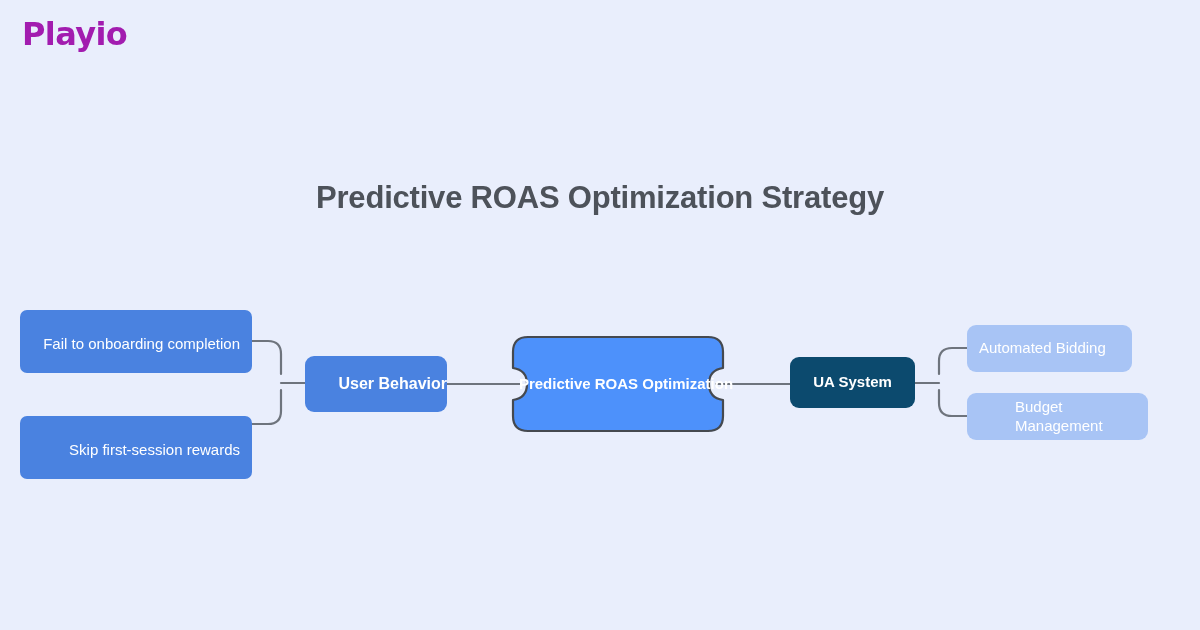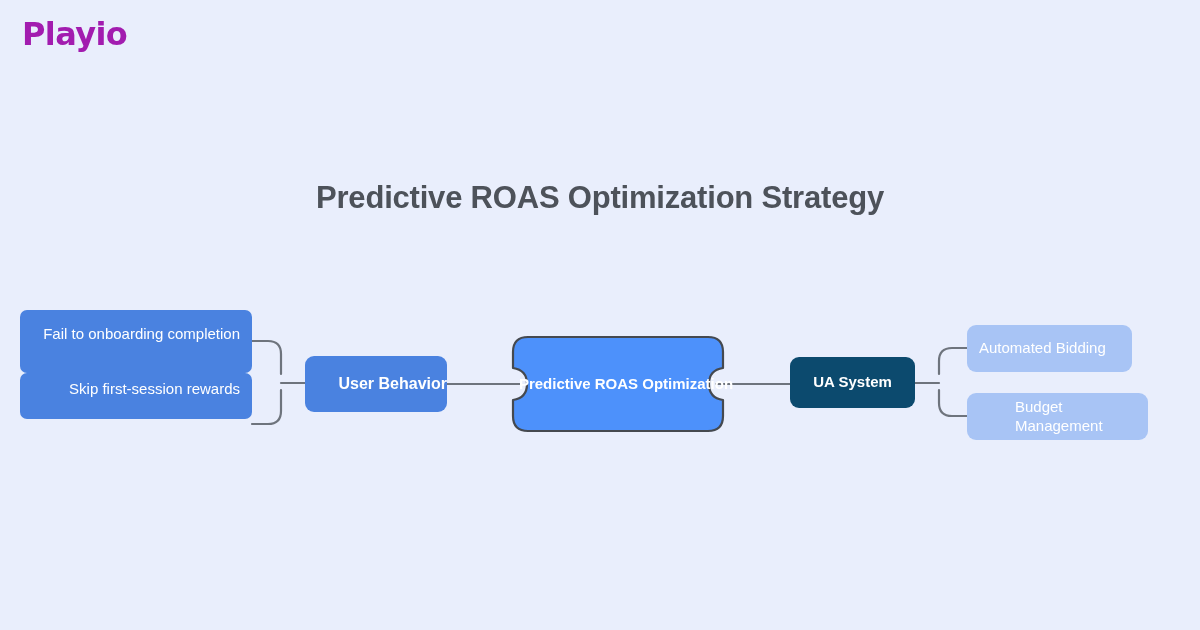--- a/index.html
+++ b/index.html
@@ -73,20 +73,21 @@
   }
 
   .node-leaf-left {
     background: #4a82e0;
     border-radius: 7px;
     justify-content: flex-end;
     text-align: right;
     padding: 6px 12px 20px 10px;
     font-size: 15px;
     font-weight: normal;
+    align-items: flex-end;
   }
 
   .node-branch-left {
     background: #4a82e0;
     border-radius: 9px;
     justify-content: flex-end;
     text-align: center;
     font-size: 16px;
     font-weight: bold;
   }
@@ -165,21 +166,21 @@
 
       <path d="M939 374 V361 Q939 348 952 348 H967"></path>
       <path d="M939 390 V403 Q939 416 952 416 H967"></path>
     </g>
   </svg>
 
   <div class="node node-leaf-left" style="left:20px; top:310px; width:232px; height:63px;">
     <span>Fail to onboarding completion</span>
   </div>
 
-  <div class="node node-leaf-left" style="left:20px; top:373px; width:232px; height:46px;">
+  <div class="node node-leaf-left" style="left:20px; top:416px; width:232px; height:63px;">
     <span>Skip first-session rewards</span>
   </div>
 
   <div class="node node-branch-left" style="left:305px; top:356px; width:142px; height:56px;">
     <span>User Behavior</span>
   </div>
 
   <div id="node-root">
     <svg width="216" height="100" viewBox="0 0 216 100">
       <path d="

